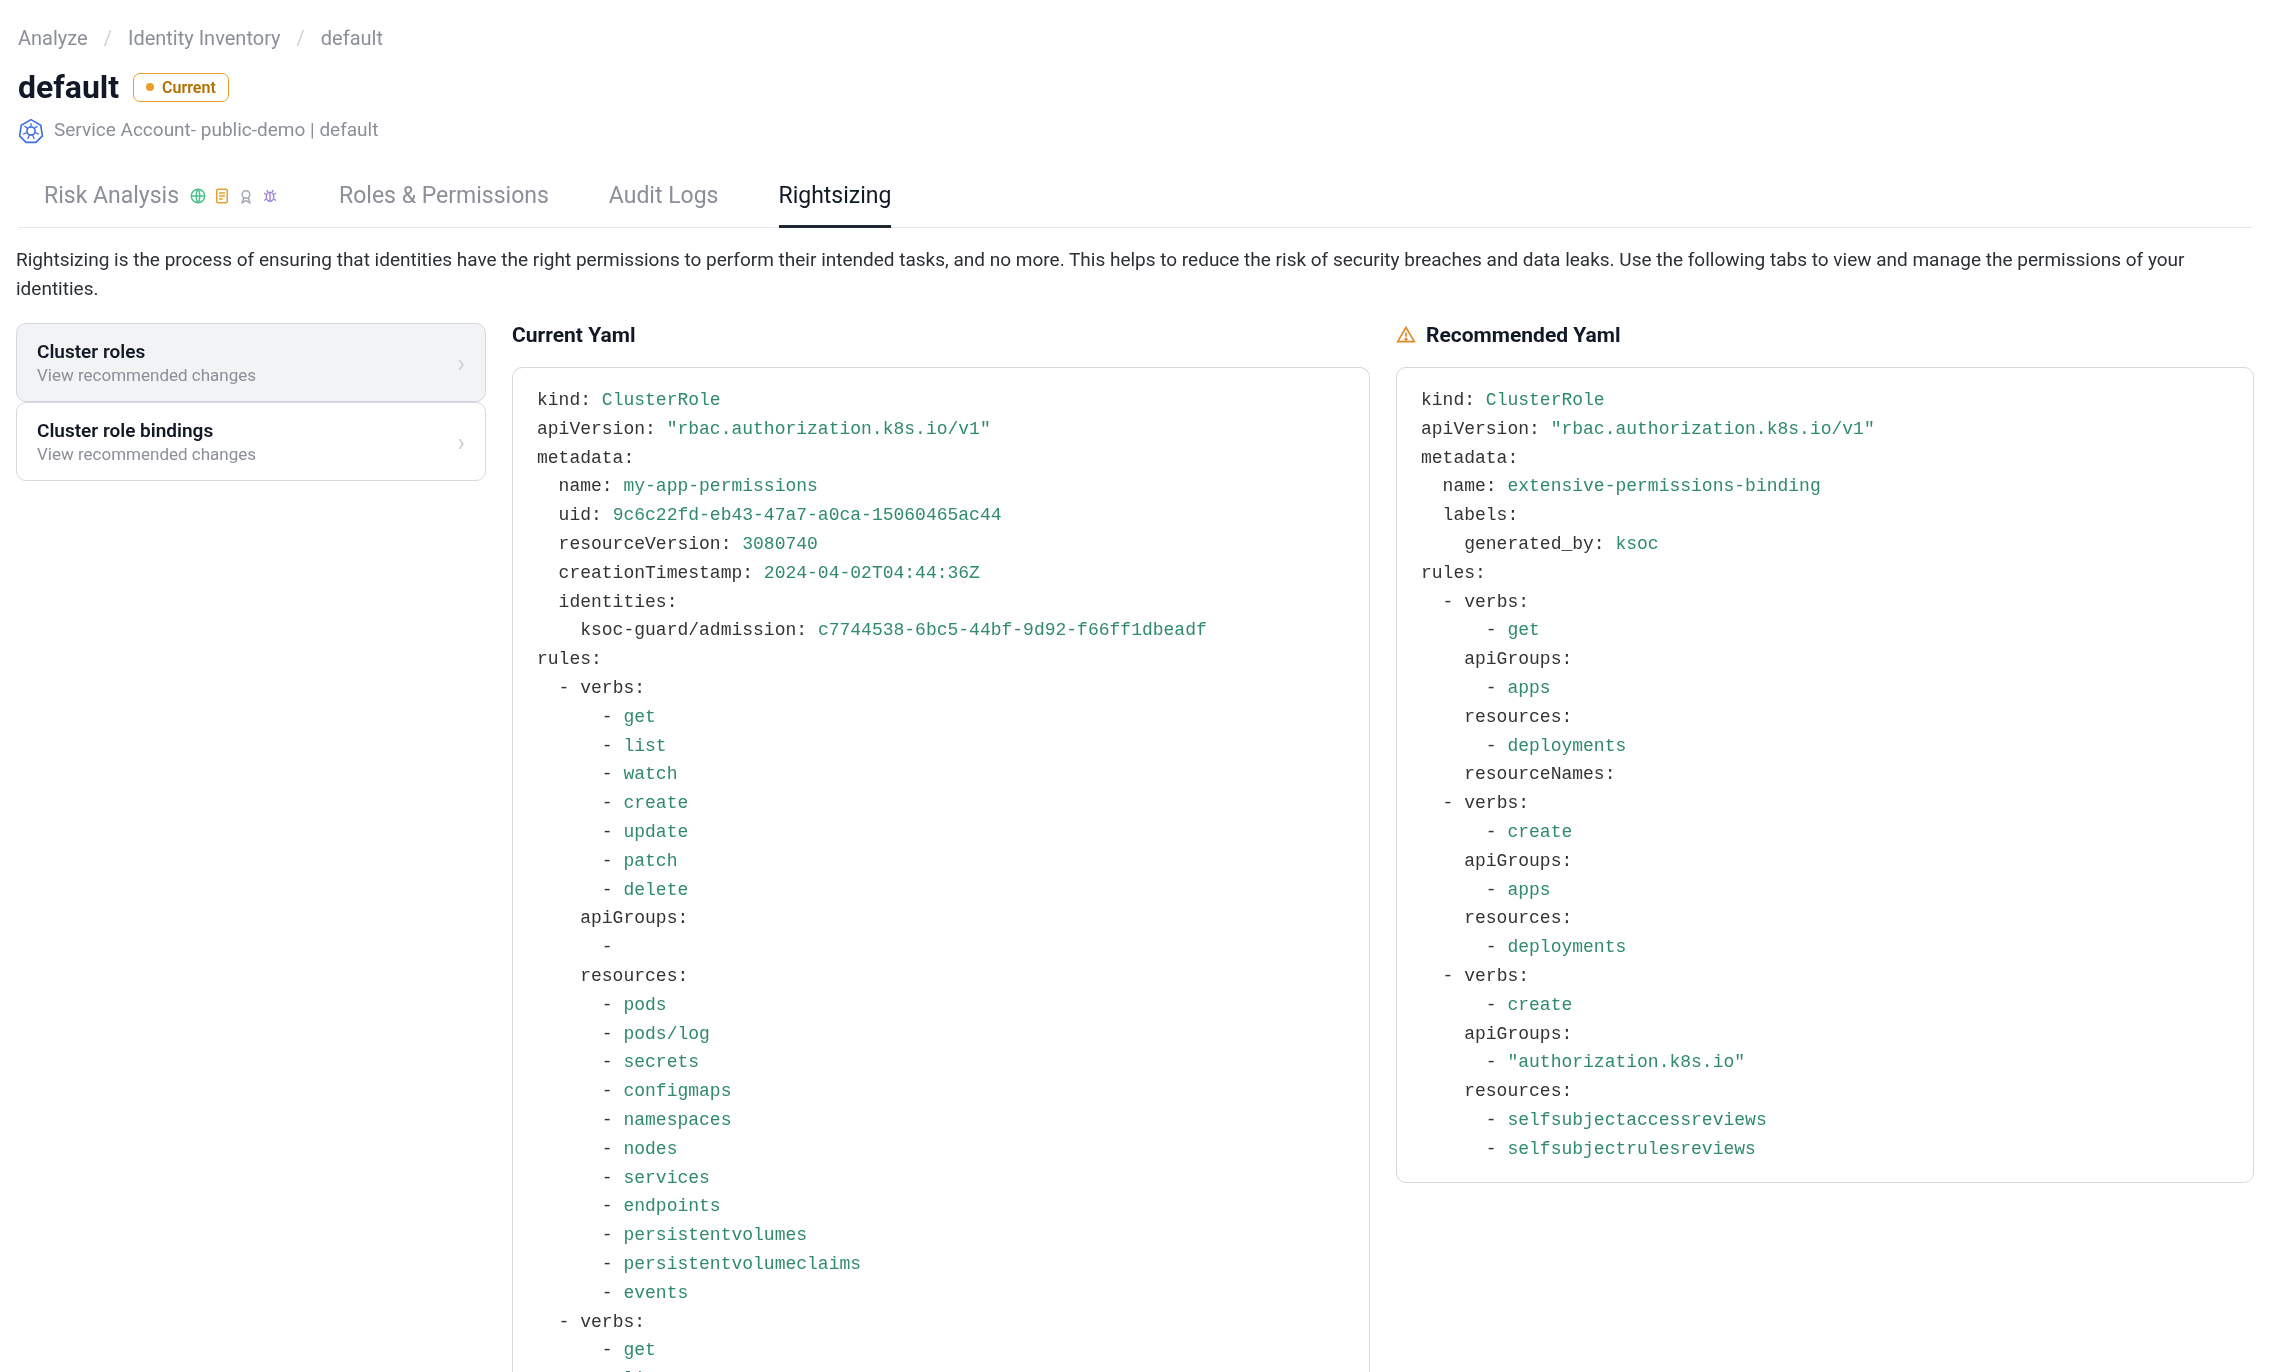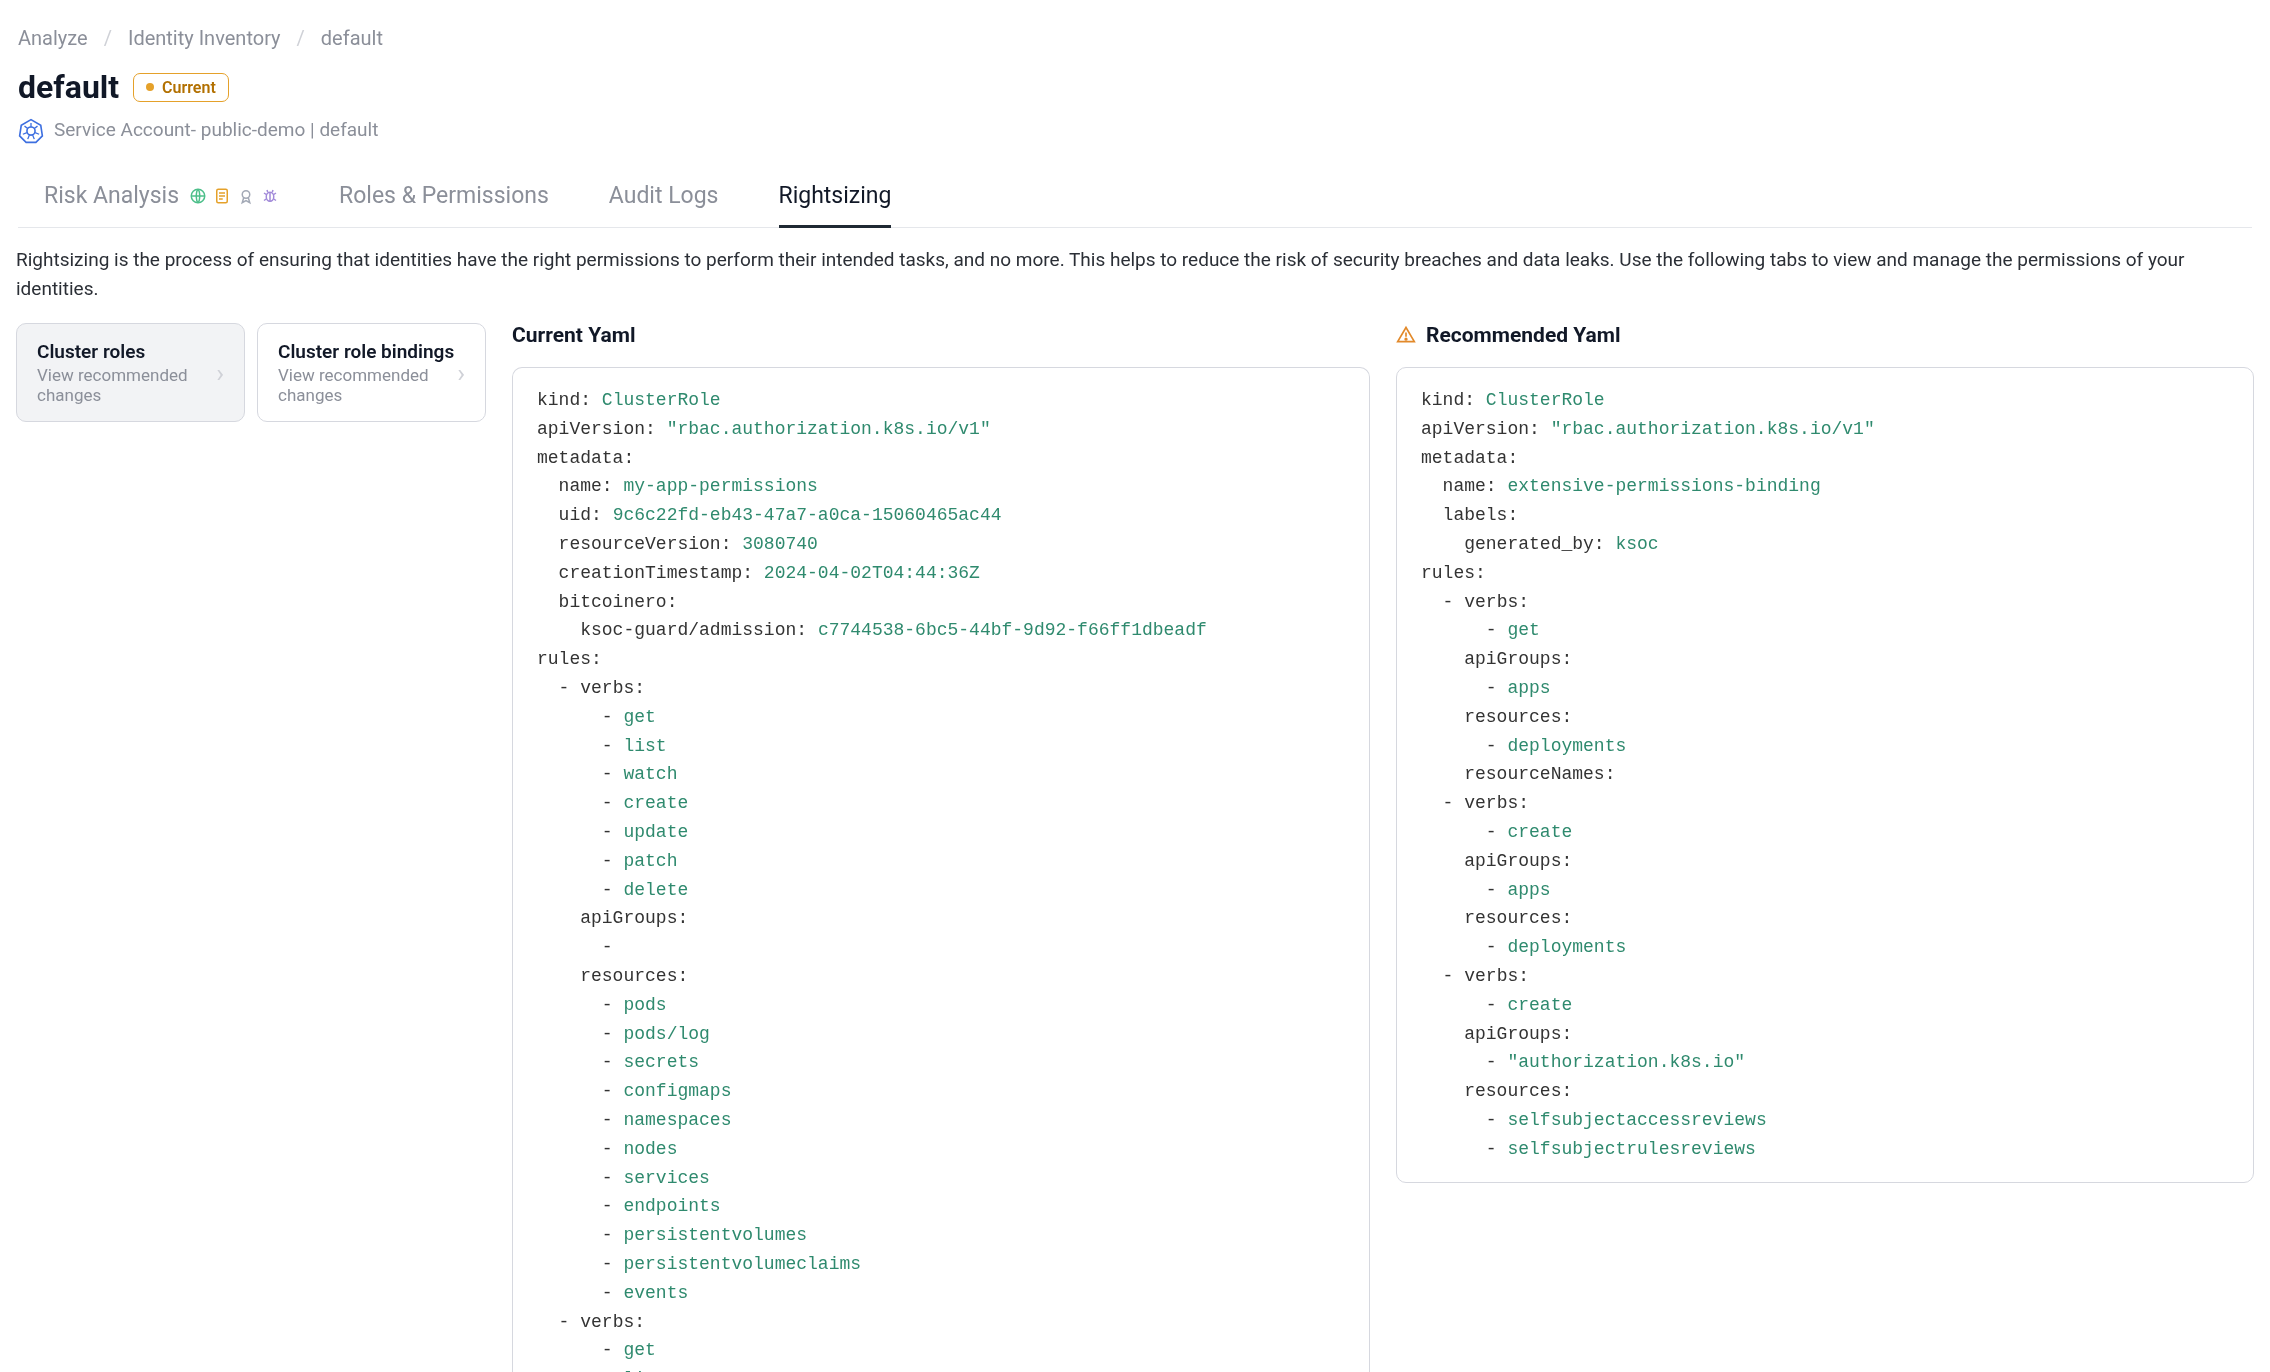--- a/index.html
+++ b/index.html
@@ -35,21 +35,21 @@
   .badge .dot{width:8px;height:8px;border-radius:50%;background:var(--badge-border);display:inline-block;}
   .subtitle-row{display:flex;align-items:flex-start;gap:10px;margin-top:12px;color:var(--text-soft);font-size:19px;}
   .k8s-icon svg{width:26px;height:26px;display:block;}
   .tabs{display:flex;gap:60px;border-bottom:1px solid var(--border);margin-top:26px;padding-left:26px;}
   .tab{display:flex;align-items:center;gap:10px;padding:12px 0 16px 0;font-size:23px;color:var(--text-soft);cursor:pointer;border-bottom:3px solid transparent;margin-bottom:-1px;}
   .tab.active{color:var(--text);font-weight:400;border-bottom-color:#1f2933;}
   .tab-icons{display:flex;gap:6px;align-items:center;}
   .tab-icons svg{width:18px;height:18px;}
   .description{padding:18px 16px 20px 16px;color:#2b2f36;font-size:19px;line-height:1.5;max-width:100%;}
   .content{display:flex;gap:26px;padding:0 16px 30px 16px;align-items:flex-start;}
-  .side-list{width:470px;display:flex;flex-direction:row;gap:12px;flex:0 0 470px;}
+  .side-list{width:470px;display:flex;flex-direction:column;flex:0 0 470px;}
   .side-card{border:1px solid var(--border-strong);border-radius:10px;padding:16px 20px;display:flex;align-items:center;justify-content:space-between;cursor:pointer;background:#fff;}
   .side-card.active{background:#f2f3f5;}
   .side-card .text .t1{font-size:19px;font-weight:600;color:var(--text);}
   .side-card .text .t2{font-size:17px;color:var(--text-soft);margin-top:2px;}
   .chev{color:#cfd1d7;font-size:26px;line-height:1;}
   .yaml-cols{display:flex;gap:26px;flex:1;min-width:0;}
   .yaml-col{flex:1;min-width:0;display:flex;flex-direction:column;}
   .yaml-title{display:flex;align-items:center;gap:10px;font-size:21px;font-weight:700;margin-bottom:20px;color:var(--text);}
   .warn-icon svg{width:20px;height:20px;display:block;}
   .code-box{border:1.4px solid var(--border-strong);border-radius:10px;padding:18px 24px;background:#fff;overflow:auto;font-family:"SFMono-Regular",Consolas,"Liberation Mono",Menlo,monospace;font-size:18px;line-height:1.6;color:var(--code-key);}
@@ -162,21 +162,21 @@
       <div class="yaml-col left">
         <div class="yaml-title">Current Yaml</div>
         <div class="code-box truncated" id="current-yaml">
             <div class="kv"><span class="yk">kind:</span> <span class="yv">ClusterRole</span></div>
             <div class="kv"><span class="yk">apiVersion:</span> <span class="ys">"rbac.authorization.k8s.io/v1"</span></div>
             <div class="kv"><span class="yk">metadata:</span> </div>
             <div class="kv">  <span class="yk">name:</span> <span class="yv">my-app-permissions</span></div>
             <div class="kv">  <span class="yk">uid:</span> <span class="yv">9c6c22fd-eb43-47a7-a0ca-15060465ac44</span></div>
             <div class="kv">  <span class="yk">resourceVersion:</span> <span class="yv">3080740</span></div>
             <div class="kv">  <span class="yk">creationTimestamp:</span> <span class="yv">2024-04-02T04:44:36Z</span></div>
-            <div class="kv">  <span class="yk">bitcoinero:</span> </div>
+            <div class="kv">  <span class="yk">identities:</span> </div>
             <div class="kv">    <span class="yk">ksoc-guard/admission:</span> <span class="yv">c7744538-6bc5-44bf-9d92-f66ff1dbeadf</span></div>
             <div class="kv"><span class="yk">rules:</span> </div>
             <div class="kv">  <span class="yd">-</span> <span class="yk">verbs:</span></div>
             <div class="kv">      <span class="yd">-</span> <span class="yv">get</span></div>
             <div class="kv">      <span class="yd">-</span> <span class="yv">list</span></div>
             <div class="kv">      <span class="yd">-</span> <span class="yv">watch</span></div>
             <div class="kv">      <span class="yd">-</span> <span class="yv">create</span></div>
             <div class="kv">      <span class="yd">-</span> <span class="yv">update</span></div>
             <div class="kv">      <span class="yd">-</span> <span class="yv">patch</span></div>
             <div class="kv">      <span class="yd">-</span> <span class="yv">delete</span></div>

